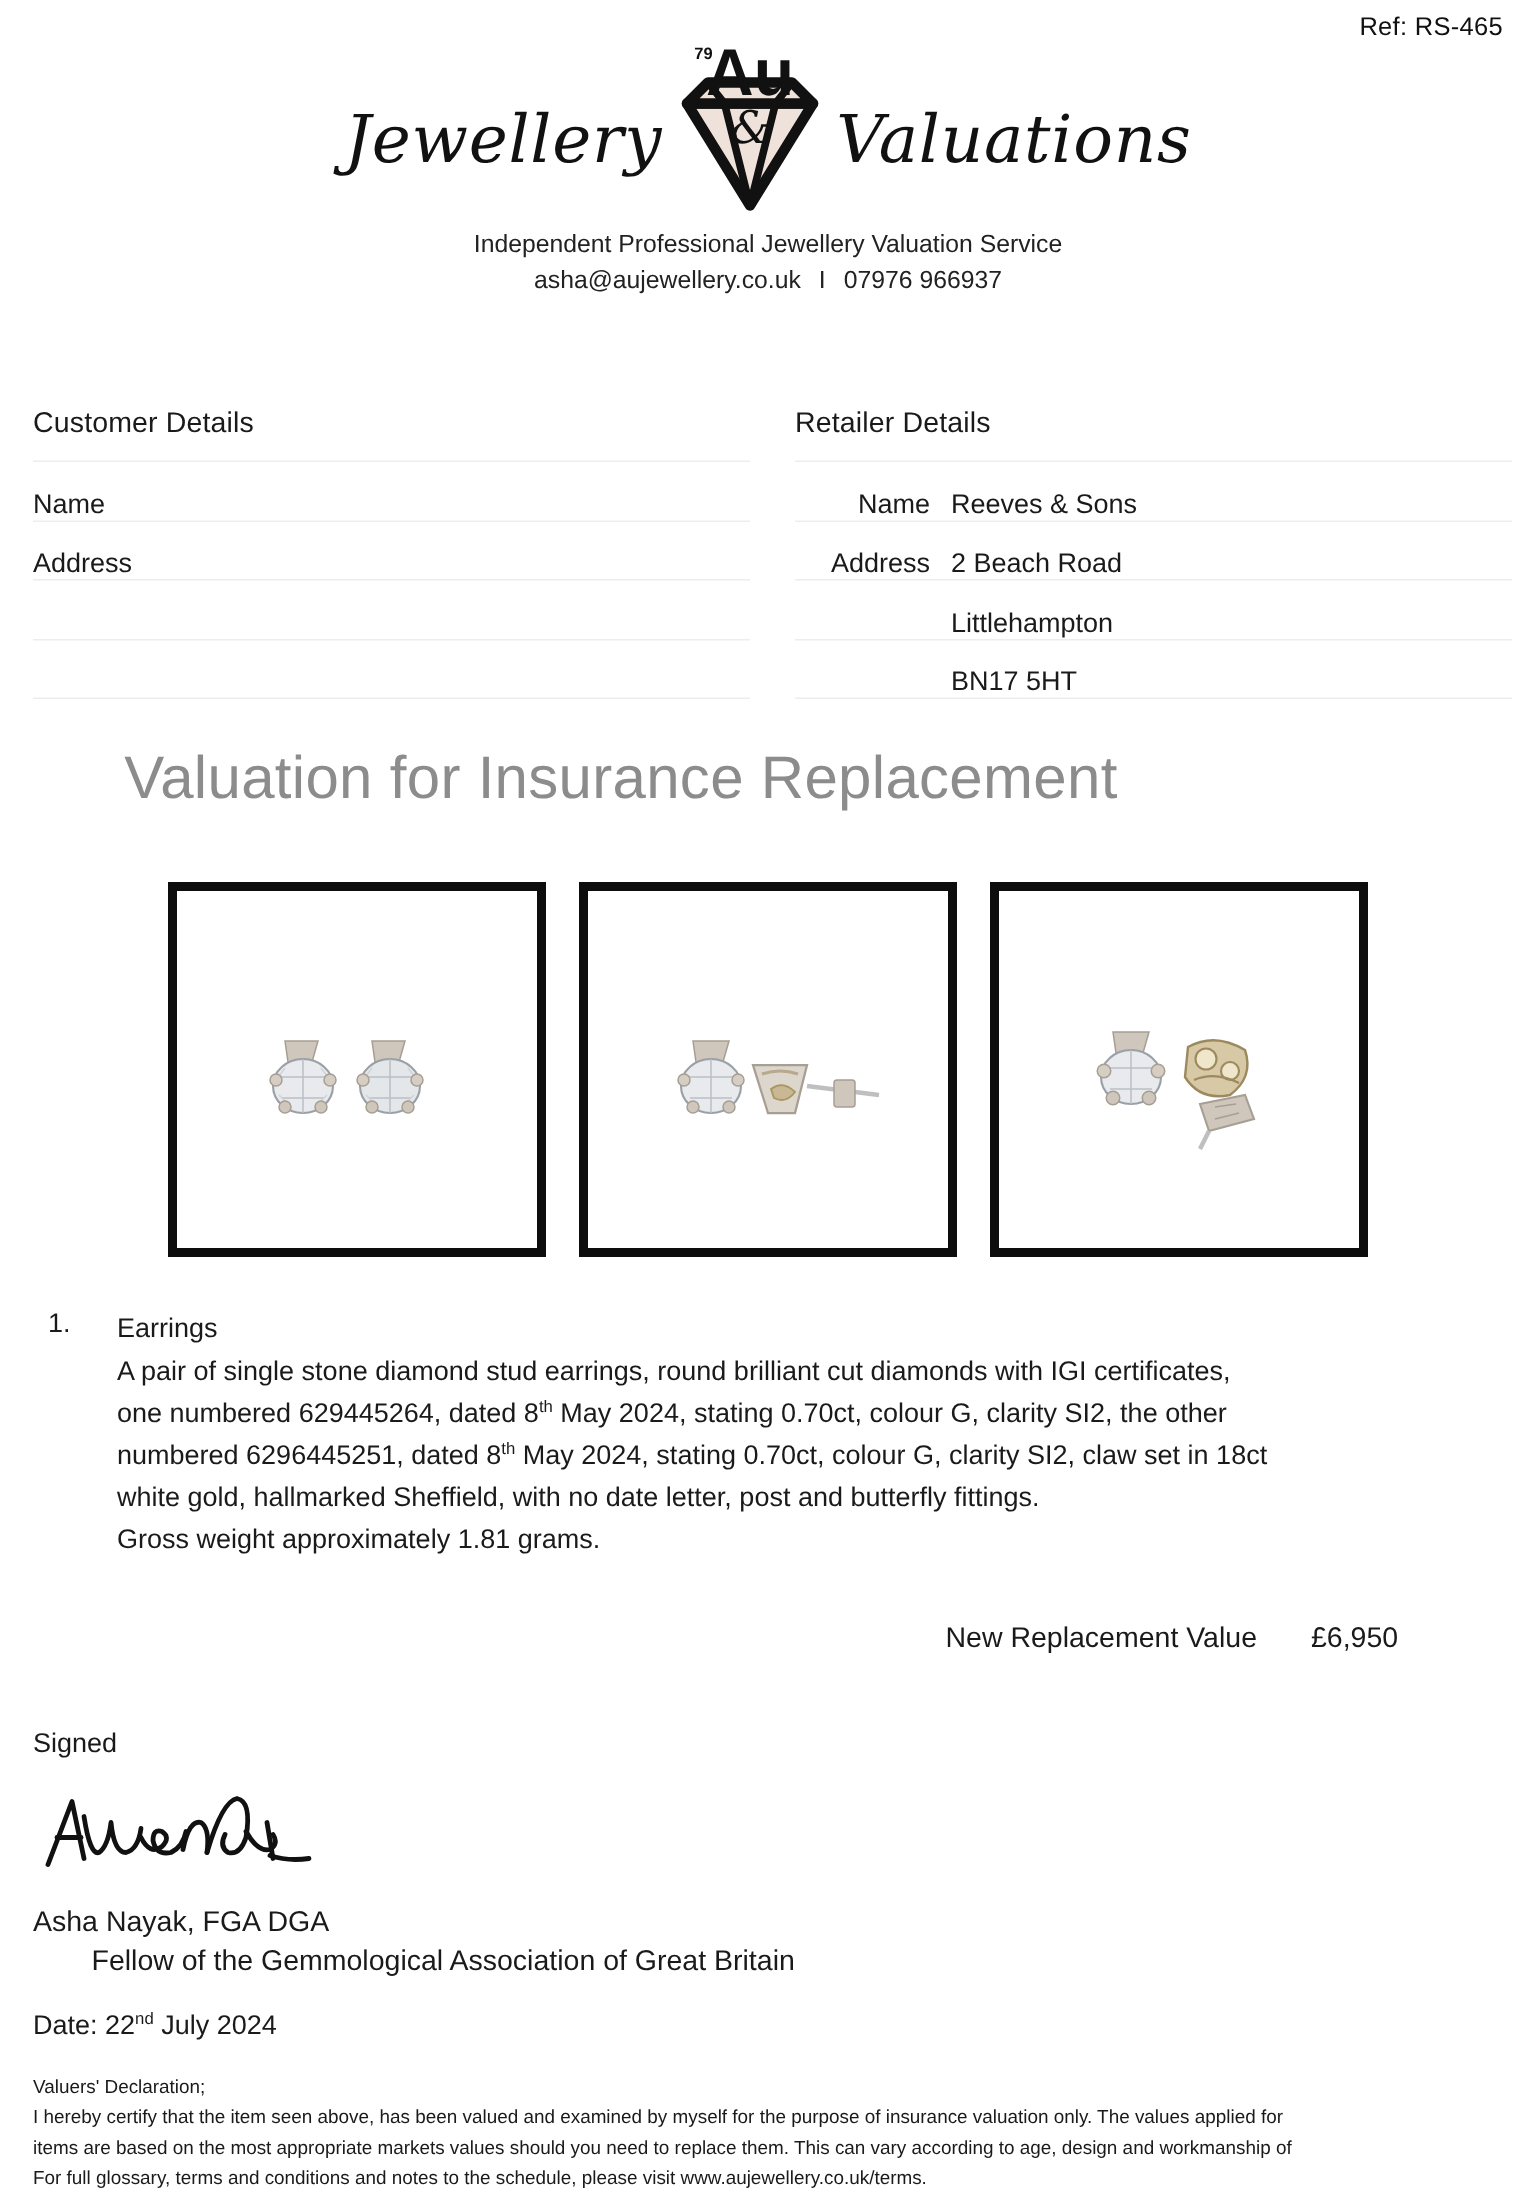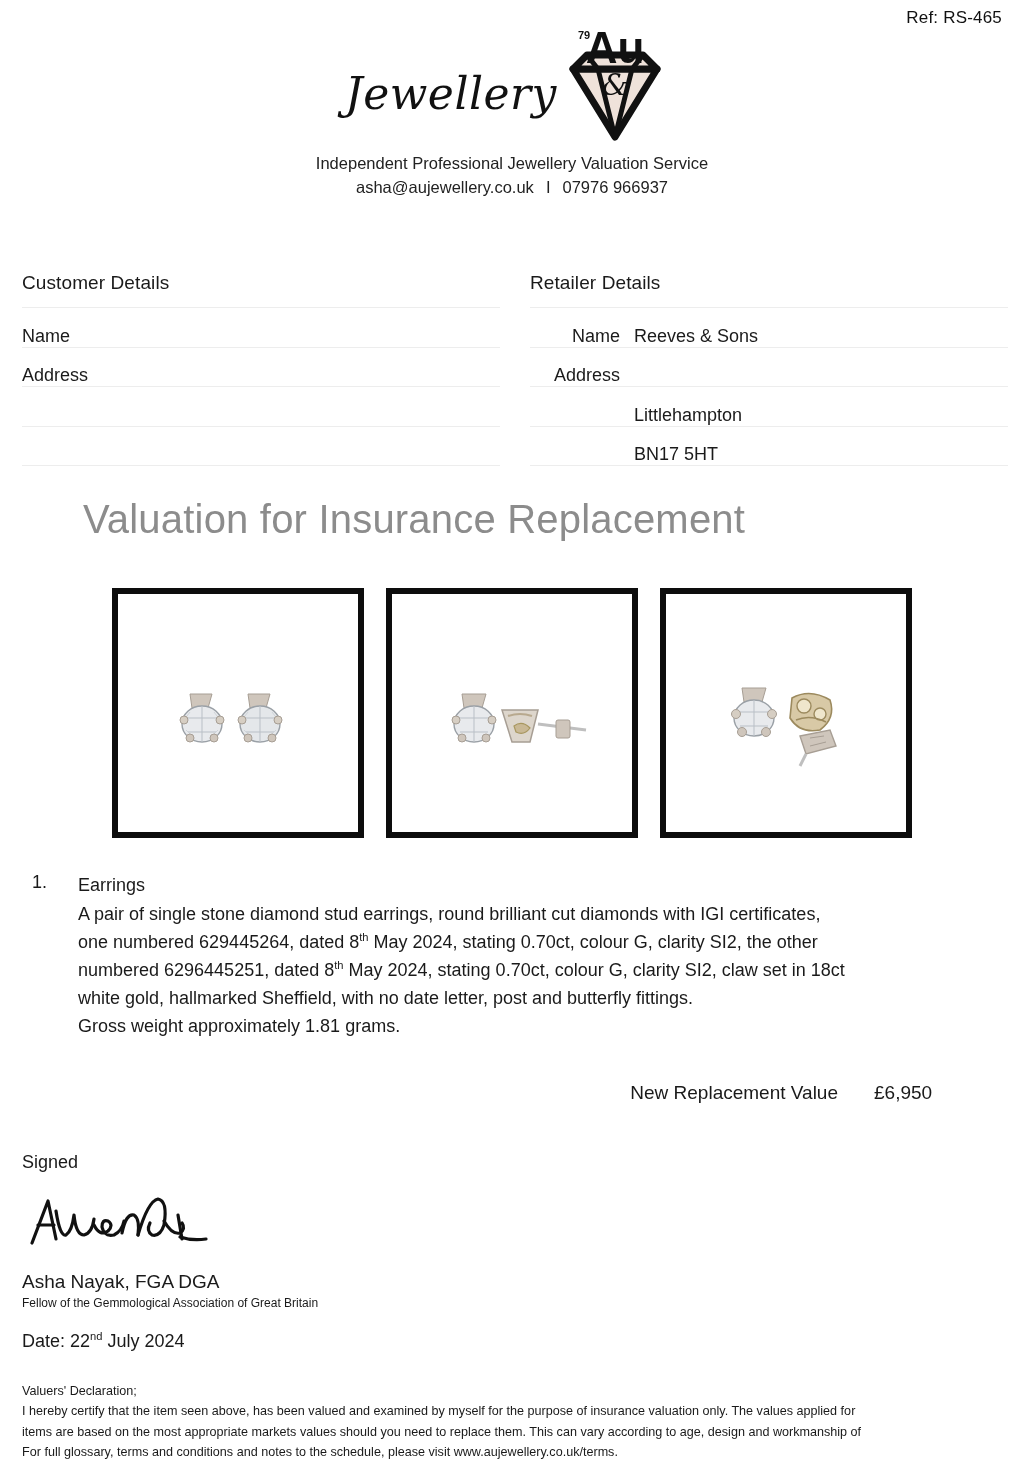--- a/index.html
+++ b/index.html
@@ -238,23 +238,24 @@
     height: 70px;
   }
   .signature svg { display: block; }
   .valuer-name {
     margin-top: 14px;
     font-size: 19px;
     color: #1a1a1a;
     line-height: 1.35;
   }
   .valuer-title {
-    font-size: 12px;
+    font-size: 19px;
     color: #1a1a1a;
     line-height: 1.35;
+    margin-left: 39px;
   }
   .date-line {
     margin-top: 20px;
     font-size: 18px;
     color: #1a1a1a;
   }
 
   
   .declaration {
     position: absolute;
@@ -288,20 +289,21 @@
           <path d="M36 28 L47 42 L64 110" stroke="#111" stroke-width="5" fill="none"></path>
           <path d="M92 28 L81 42 L64 110" stroke="#111" stroke-width="5" fill="none"></path>
 
           <text x="64" y="36" text-anchor="middle" font-family="Liberation Sans, sans-serif" font-size="44" font-weight="bold" fill="#111">Au</text>
           <text x="33" y="12" text-anchor="middle" font-family="Liberation Sans, sans-serif" font-size="11" font-weight="bold" fill="#111">79</text>
 
           <text x="64" y="68" text-anchor="middle" font-family="DejaVu Serif, serif" font-style="italic" font-size="30" fill="#111">&amp;</text>
         </svg>
       </div>
 
+      <div class="logo-script right">Valuations</div>
     </div>
 
     <div class="tagline">Independent Professional Jewellery Valuation Service</div>
     <div class="contact">
       <span>asha@aujewellery.co.uk</span><span class="sep">I</span><span>07976 966937</span>
     </div>
   </div>
 
   <div class="details">
 
@@ -328,20 +330,21 @@
 
     <div class="details-col right">
       <div class="details-heading">Retailer Details</div>
 
       <div class="det-row">
         <span class="det-label">Name</span>
         <span class="det-value">Reeves &amp; Sons</span>
       </div>
       <div class="det-row">
         <span class="det-label">Address</span>
+        <span class="det-value">2 Beach Road</span>
       </div>
       <div class="det-row">
         <span class="det-label"></span>
         <span class="det-value">Littlehampton</span>
       </div>
       <div class="det-row">
         <span class="det-label"></span>
         <span class="det-value">BN17 5HT</span>
       </div>
     </div>

